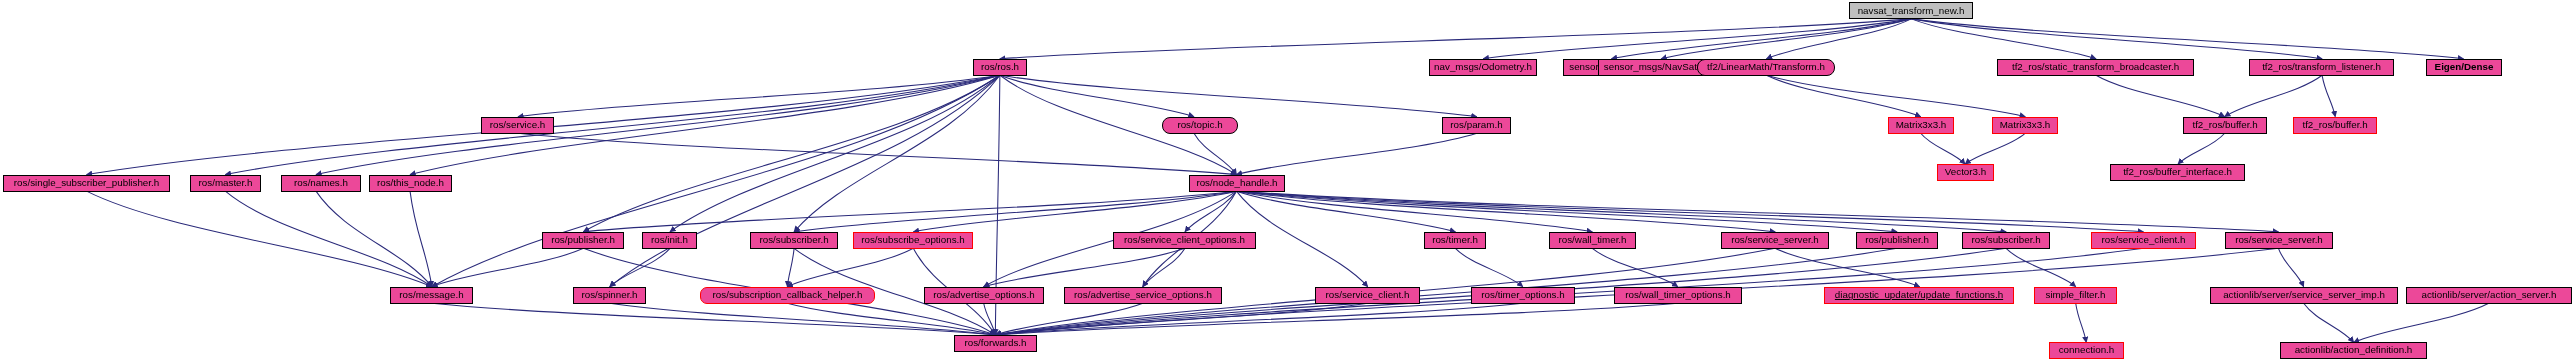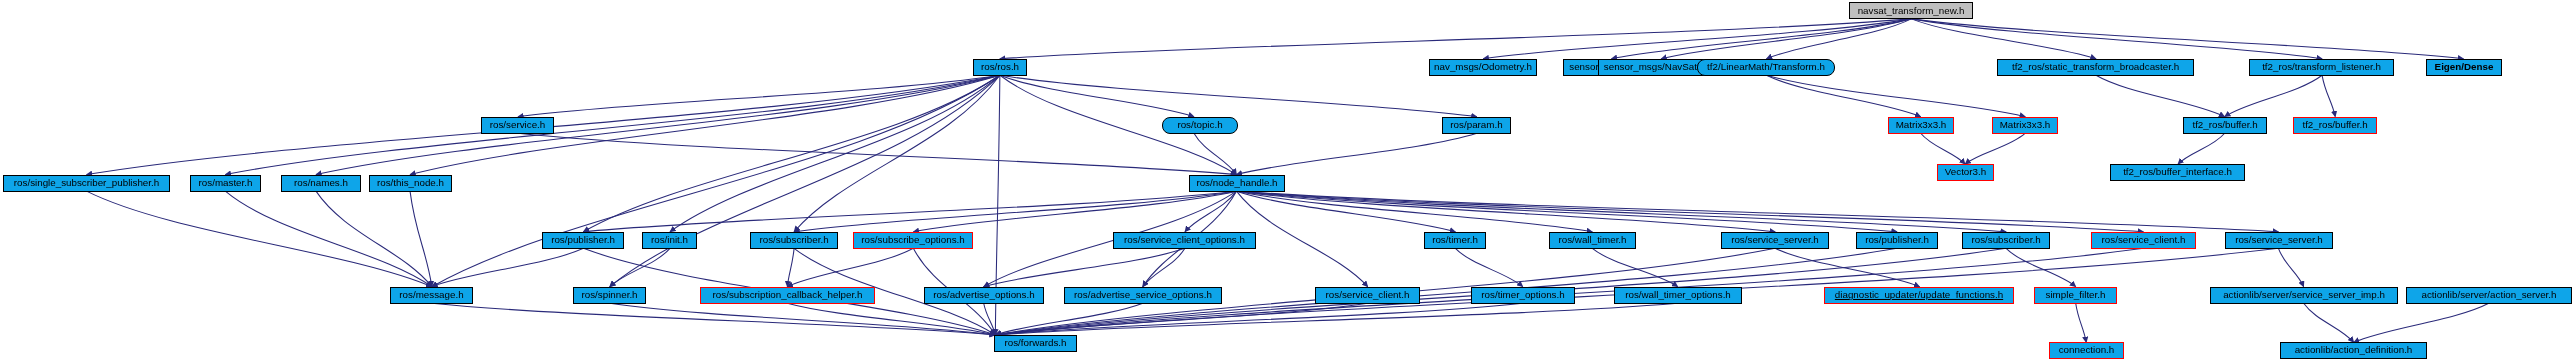--- a/index.html
+++ b/index.html
@@ -11,21 +11,21 @@
     background:#ffffff;
     font-family:"Liberation Sans", sans-serif;
     overflow:hidden;
     text-align:center;
   }
   #edges{position:absolute;left:0;top:0;width:2576px;height:365px;}
   .node{
     position:absolute;
     box-sizing:border-box;
     border:0.8px solid #000000;
-    background:#0ea5e9;
+    background:#ec4899;
     color:#000000;
     font-size:9.8px;
     line-height:1;
     white-space:nowrap;
     display:flex;
     align-items:center;
     justify-content:center;
     height:16.6px;
     padding:0 4.5px;
     letter-spacing:0px;
@@ -163,28 +163,28 @@
       <div class="node" style="left: 1113px; top: 232px; width: 143px;">ros/service_client_options.h</div>
       <div class="node" style="left: 1424px; top: 232px; width: 62px;">ros/timer.h</div>
       <div class="node" style="left: 1549px; top: 232px; width: 87px;">ros/wall_timer.h</div>
       <div class="node" style="left: 1721px; top: 232px; width: 108px;">ros/service_server.h</div>
       <div class="node" style="left: 1856px; top: 232px; width: 82px;">ros/publisher.h</div>
       <div class="node" style="left: 1962px; top: 232px; width: 88px;">ros/subscriber.h</div>
       <div class="node red" style="left: 2091px; top: 232px; width: 105px;">ros/service_client.h</div>
       <div class="node" style="left: 2225px; top: 232px; width: 108px;">ros/service_server.h</div>
       <div class="node" style="left: 390px; top: 287px; width: 83px;">ros/message.h</div>
       <div class="node" style="left: 573px; top: 287px; width: 73px;">ros/spinner.h</div>
-      <div class="node red" style="left: 700px; top: 287px; width: 175px;">ros/subscription_callback_helper.h</div>
+      <div class="node red" style="left: 700px; top: 287px; width: 175px; border-radius: 7px;">ros/subscription_callback_helper.h</div>
       <div class="node" style="left: 924px; top: 287px; width: 120px;">ros/advertise_options.h</div>
       <div class="node" style="left: 1064px; top: 287px; width: 158px;">ros/advertise_service_options.h</div>
       <div class="node" style="left: 1315px; top: 287px; width: 105px;">ros/service_client.h</div>
       <div class="node" style="left: 1471px; top: 287px; width: 104px;">ros/timer_options.h</div>
       <div class="node" style="left: 1614px; top: 287px; width: 128px;">ros/wall_timer_options.h</div>
       <div class="node red" style="left: 1824px; top: 287px; width: 190px; text-decoration: underline;">diagnostic_updater/update_functions.h</div>
       <div class="node red" style="left: 2034px; top: 287px; width: 83px;">simple_filter.h</div>
       <div class="node" style="left: 2210px; top: 287px; width: 188px;">actionlib/server/service_server_imp.h</div>
       <div class="node" style="left: 2406px; top: 287px; width: 166px;">actionlib/server/action_server.h</div>
-      <div class="node" style="left: 954px; top: 335px; width: 83px; margin-left: 40px;">ros/forwards.h</div>
+      <div class="node" style="left: 954px; top: 335px; width: 83px;">ros/forwards.h</div>
       <div class="node red" style="left: 2049px; top: 342px; width: 75px;">connection.h</div>
       <div class="node" style="left: 2280px; top: 342px; width: 147px;">actionlib/action_definition.h</div>
     </div>
 </div>
 
 
 </body></html>

